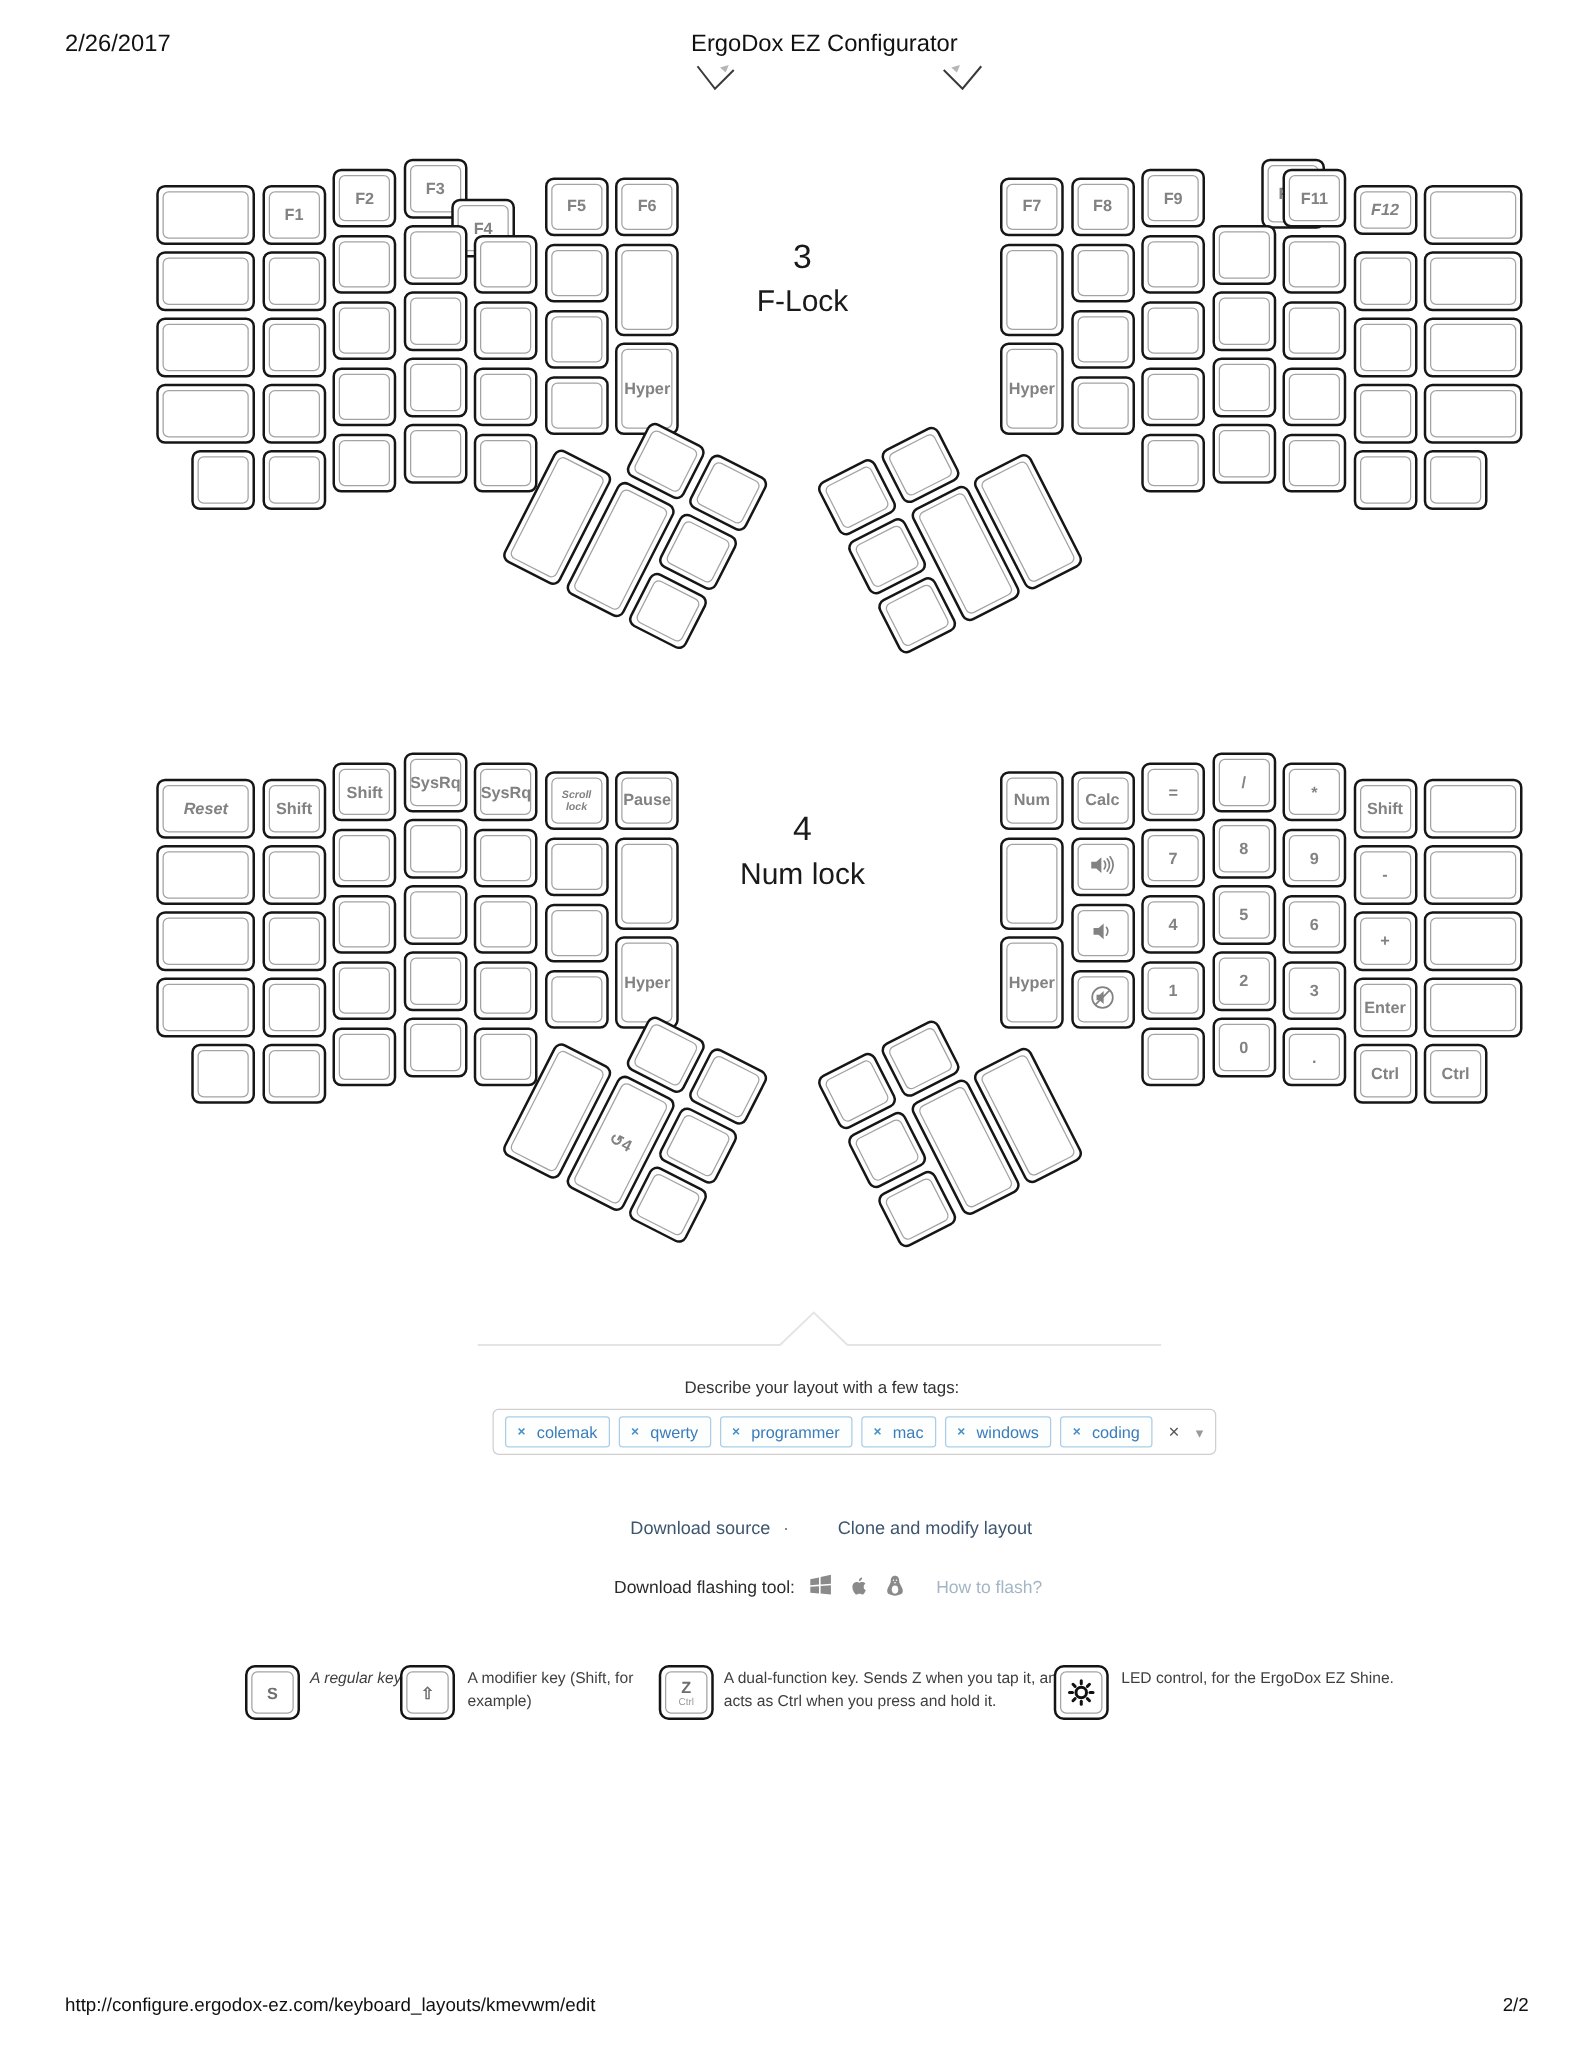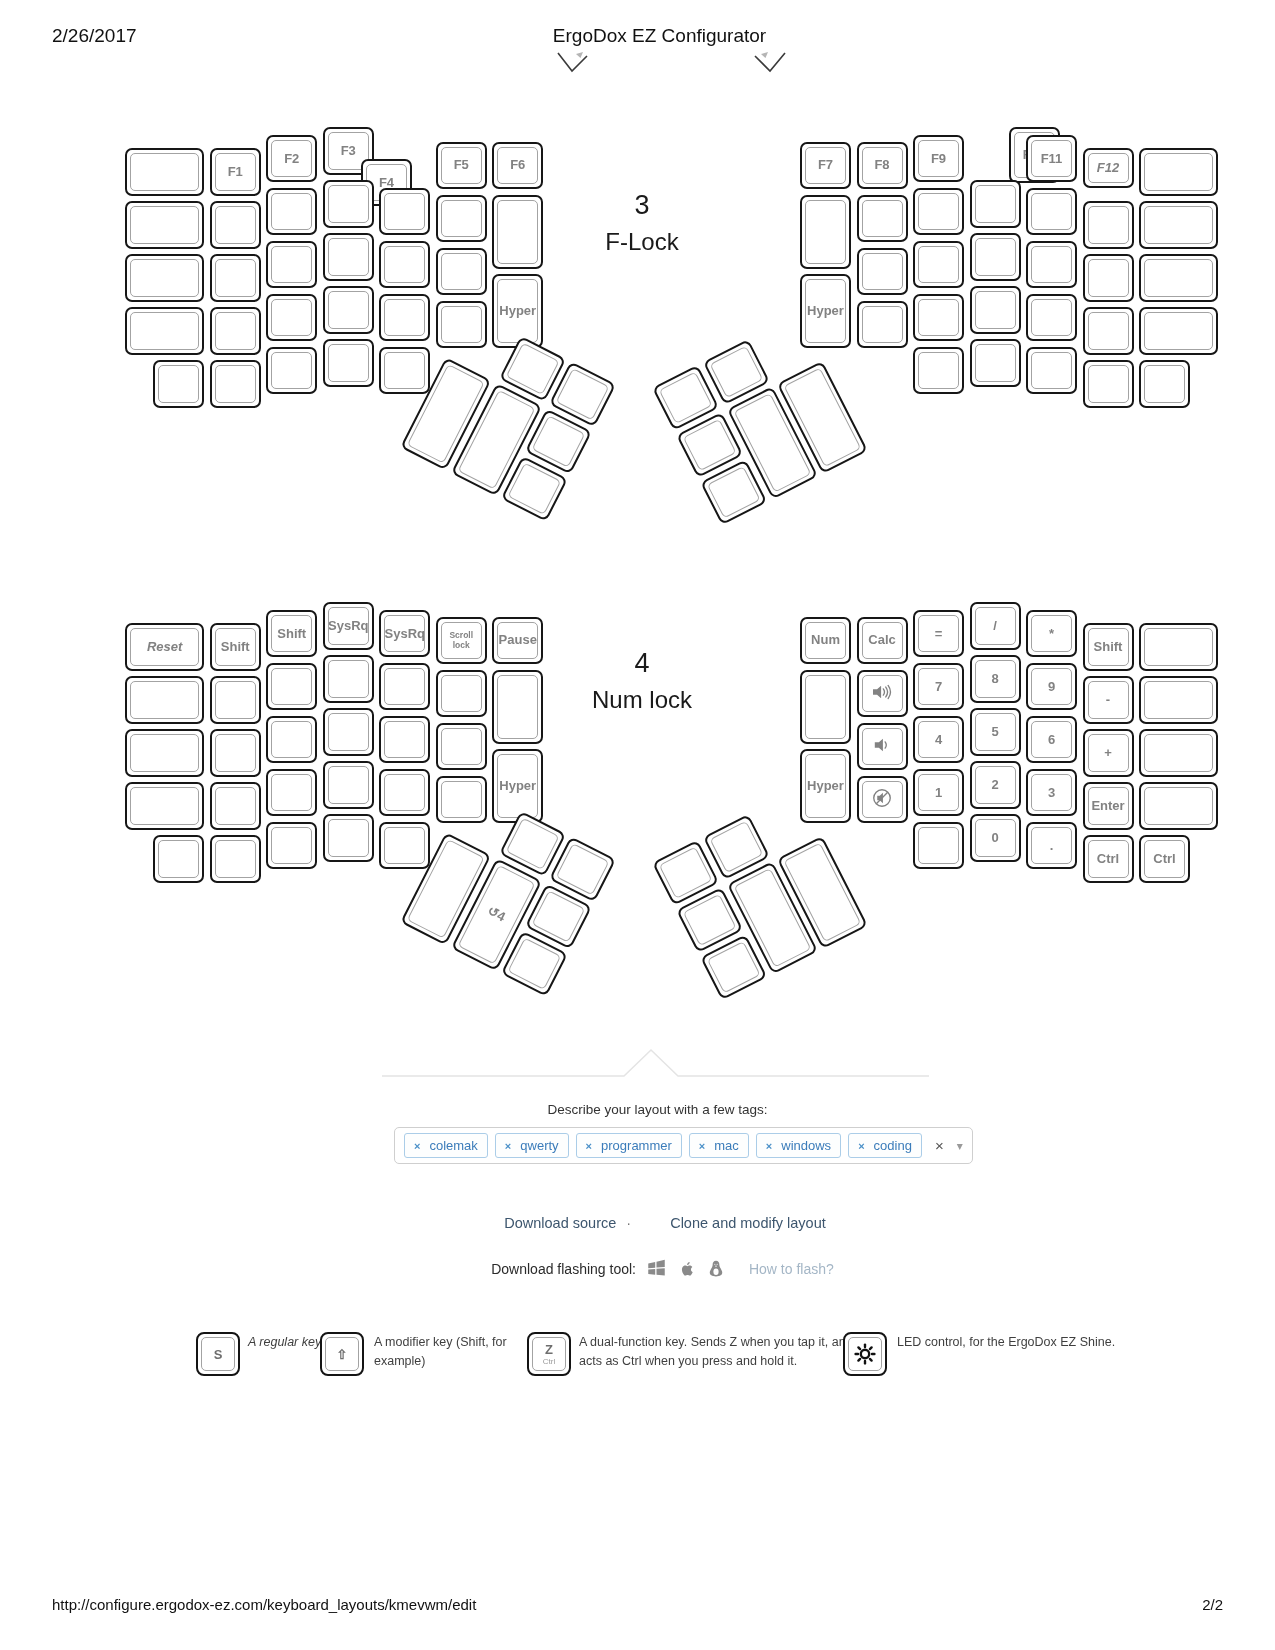--- a/index.html
+++ b/index.html
@@ -300,21 +300,21 @@
     </div>
     <div class="key" style="left: 266.25px; top: 609.95px; width: 51px; height: 47.5px;">
       <div class="cap">Shift</div>
     </div>
     <div class="key" style="left: 322.75px; top: 602px; width: 51px; height: 47.5px;">
       <div class="cap">SysRq</div>
     </div>
     <div class="key" style="left: 379.25px; top: 609.95px; width: 51px; height: 47.5px;">
       <div class="cap">SysRq</div>
     </div>
-    <div class="key" style="left: 435.75px; top: 616.84px; width: 51px; height: 47.5px;">
+    <div class="key" style="left: 435.75px; top: 616.84px; width: 51px; height: 47.5px; font-style: italic;">
       <div class="cap small">Scroll lock</div>
     </div>
     <div class="key" style="left: 492.25px; top: 616.84px; width: 51px; height: 47.5px;">
       <div class="cap">Pause</div>
     </div>
     <div class="key" style="left: 125px; top: 676.2px; width: 79.25px; height: 47.5px;">
       <div class="cap"></div>
     </div>
     <div class="key" style="left: 209.75px; top: 676.2px; width: 51px; height: 47.5px;">
       <div class="cap"></div>

